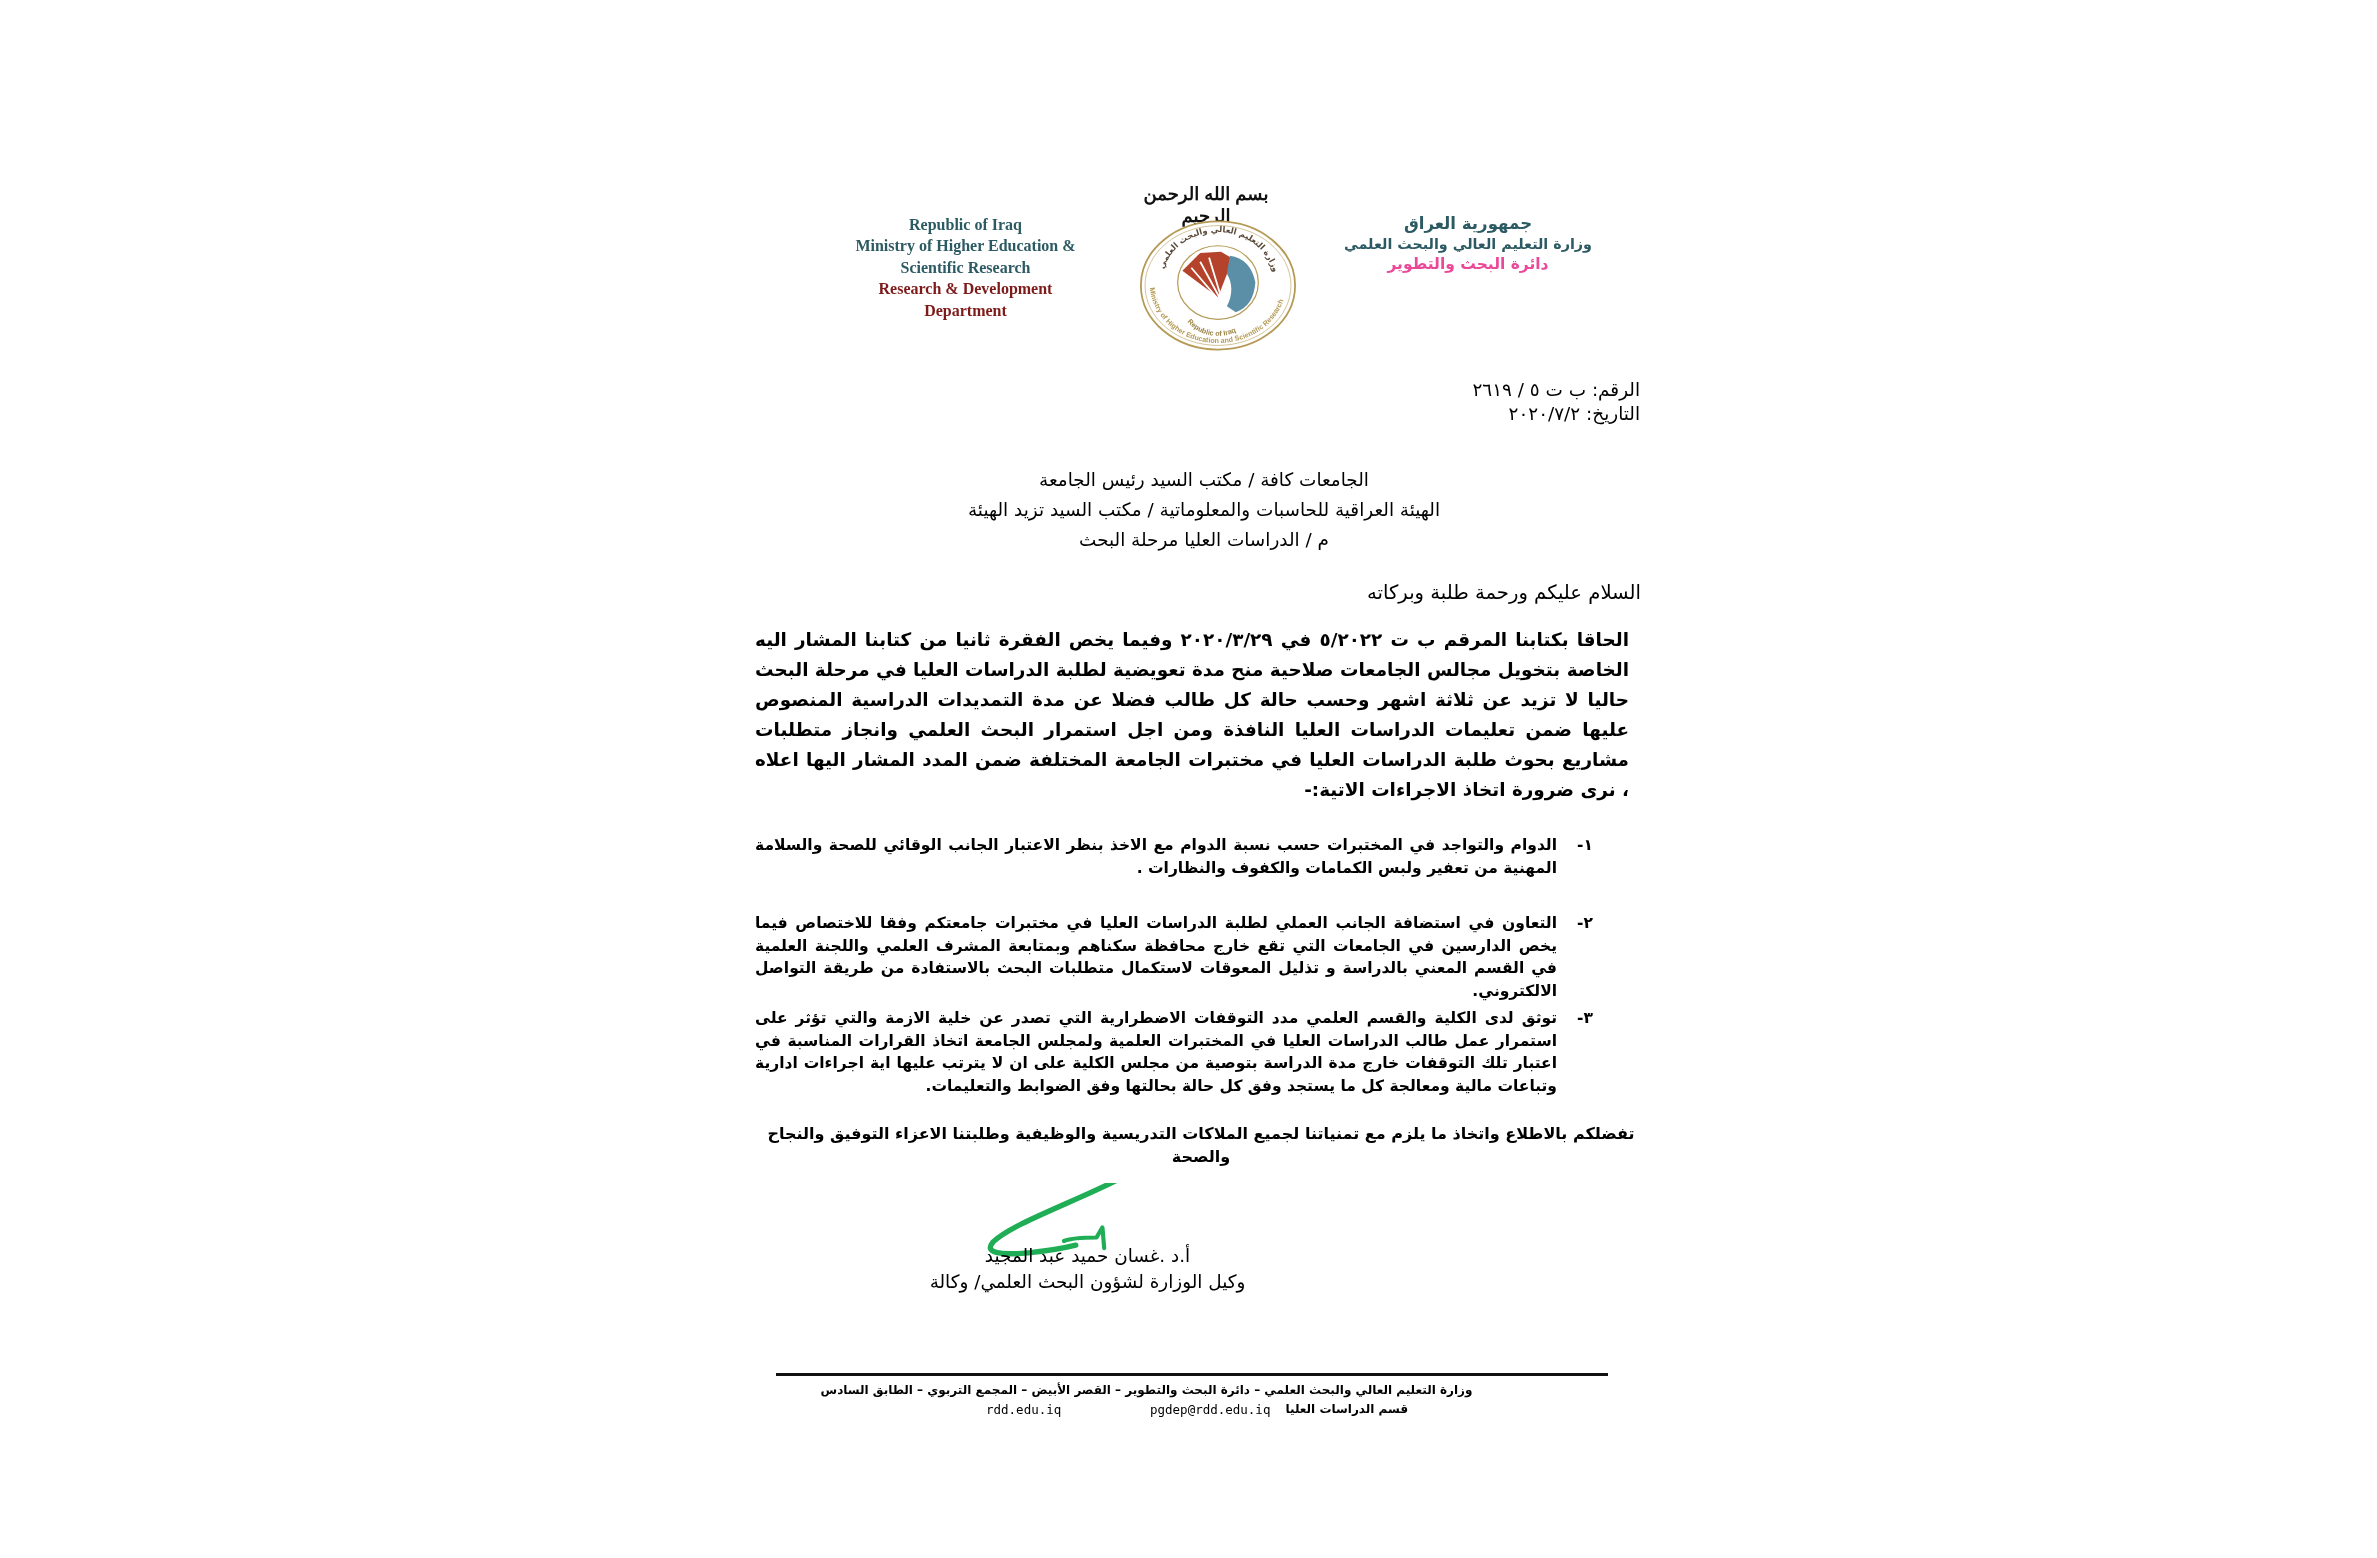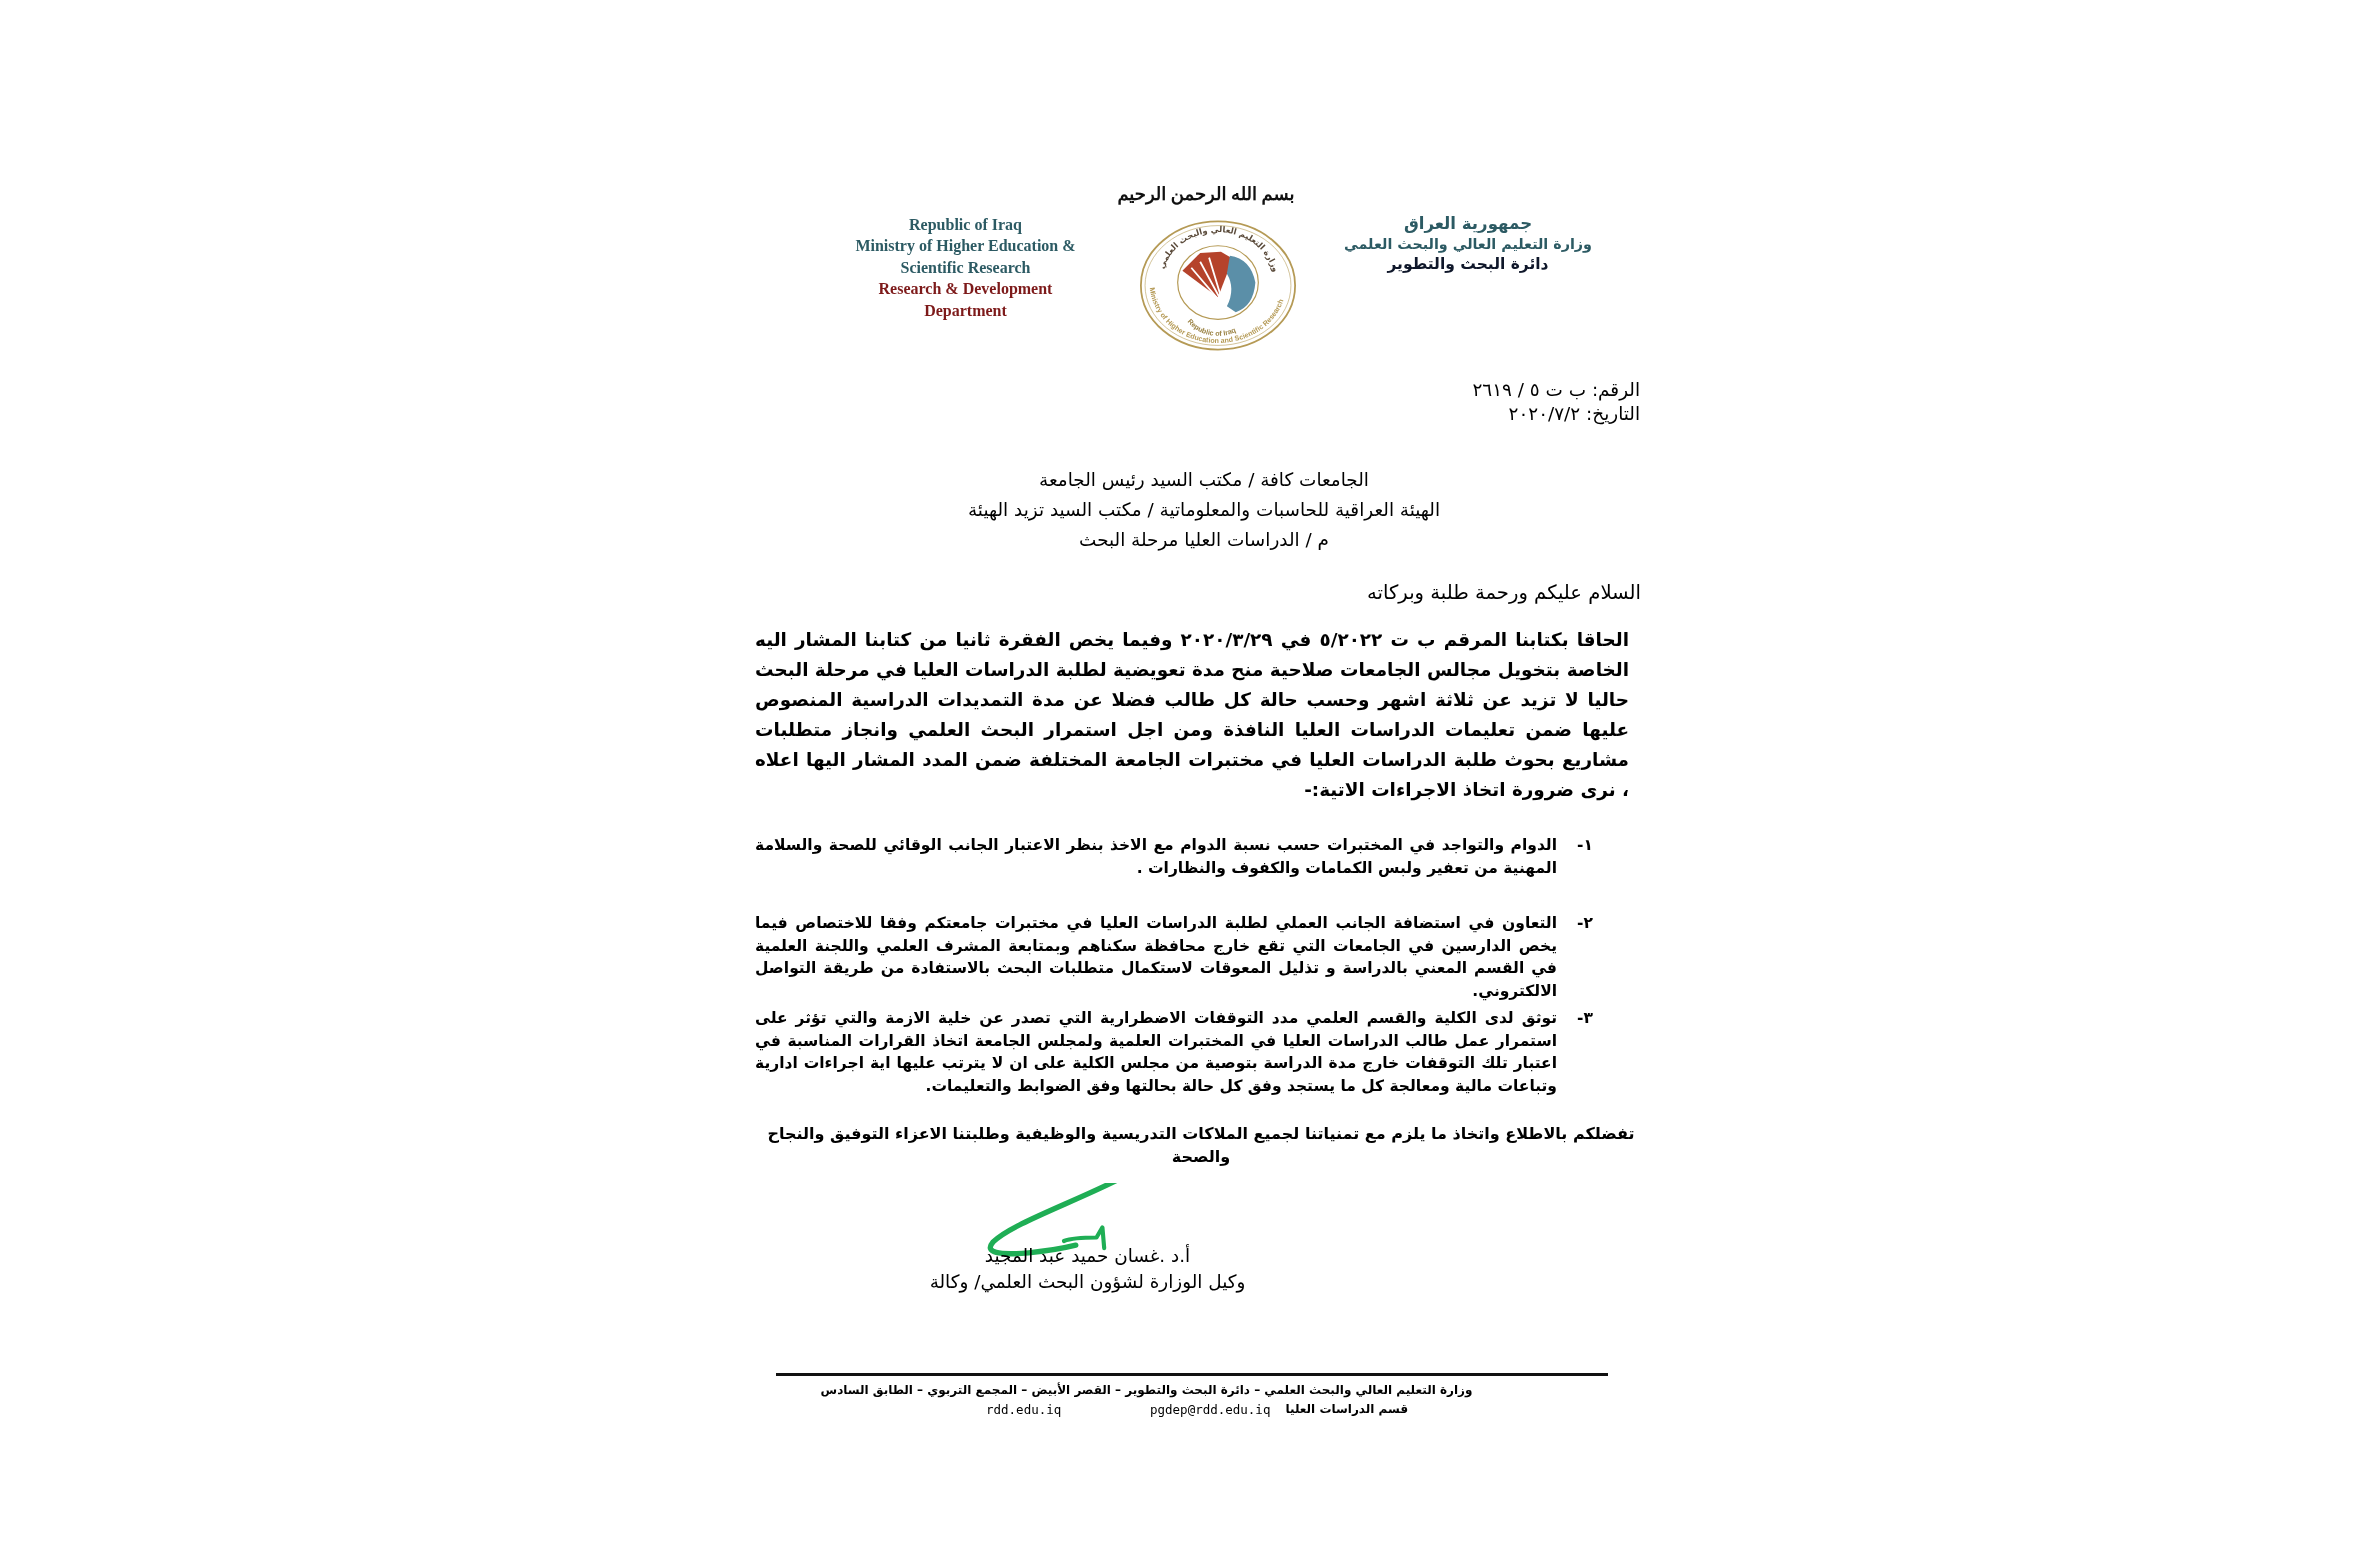--- a/index.html
+++ b/index.html
@@ -2,30 +2,30 @@
 <html style="font-size:9.5px"><head>
 <meta charset="utf-8">
 <style>
   html, body { margin:0; padding:0; background:#ffffff; }
   body { width:2377px; height:1558px; position:relative; overflow:hidden;
          font-family:"DejaVu Sans","Liberation Sans",sans-serif; color:#000; }
   .abs { position:absolute; }
 
   
   #basmala { left:1117px; top:183px; width:178px; text-align:center;
-             font-family:Liberation Serif, serif; font-size:18px; font-weight:bold; color:#111; }
+             font-family:Liberation Sans, sans-serif; font-size:18px; font-weight:bold; color:#111; }
   #en-head { left:832px; top:214px; width:267px; text-align:center;
              font-family:"Liberation Serif",serif; font-weight:bold; font-size:16px; line-height:21.4px; }
   #en-head .teal { color:#2c5a63; }
   #en-head .maroon { color:#7d1a1a; }
   #ar-head { left:1337px; top:214px; width:262px; text-align:center; direction:rtl;
              font-family:"DejaVu Sans",sans-serif; font-weight:bold; line-height:20px; }
   #ar-head .l1 { font-size:16.6px; color:#2c5a63; }
   #ar-head .l2 { font-size:14.3px; color:#2c5a63; }
-  #ar-head .l3 { font-size:15.5px; color:#0f172a; }
+  #ar-head .l3 { font-size:15.5px; color:#ec4899; }
 
   #emblem { left:1132px; top:217px; width:172px; height:137px; }
 
   
   #ref { left:1426px; top:378px; width:214px; direction:rtl; text-align:right;
          font-family:"DejaVu Sans",sans-serif; font-size:18.4px; line-height:24px; }
 
   
   #recipients { left:892px; top:465px; width:624px; direction:rtl; text-align:center;
                 font-family:"DejaVu Sans",sans-serif; font-size:18.4px; line-height:30px; }

